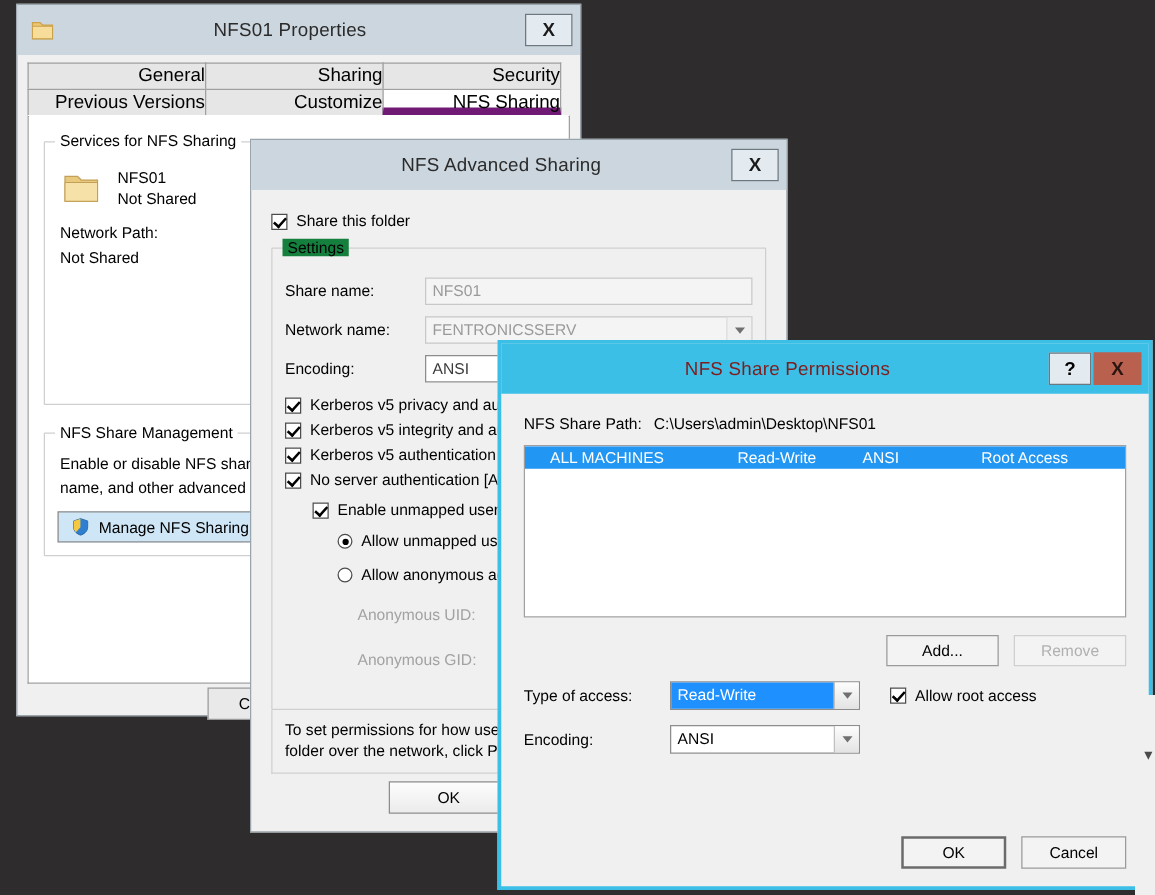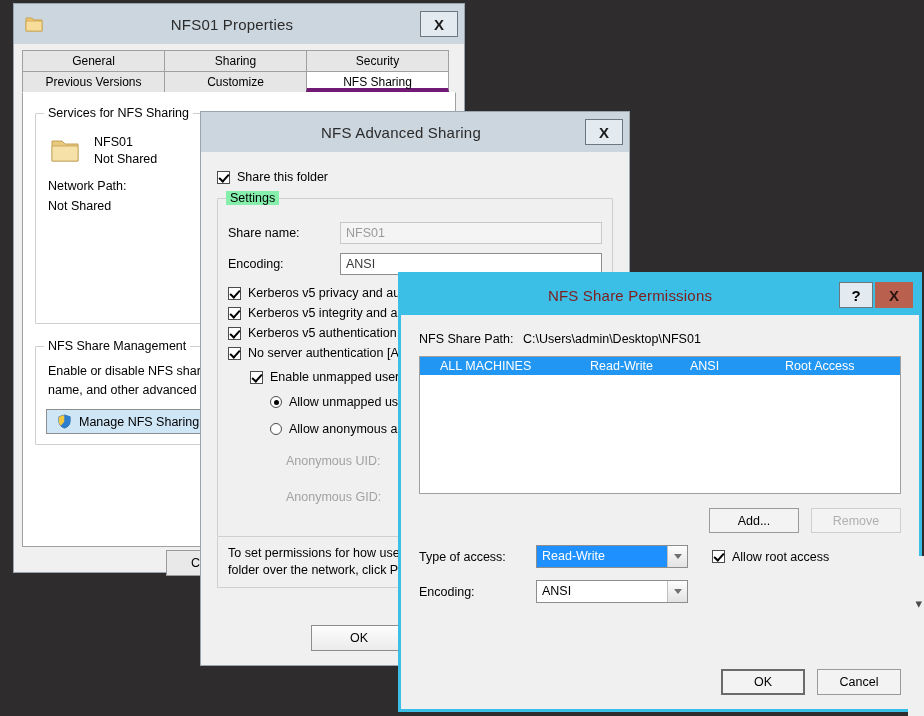--- a/index.html
+++ b/index.html
@@ -102,34 +102,34 @@
     padding: 6px 8px 0 8px;
     position: relative;
   }
   .tabrow {
     display: flex;
     position: relative;
   }
   .tab {
     height: 21px;
     line-height: 20px;
-    text-align: center;
-    font-size: 12px;
+    text-align: right;
+    font-size: 15px;
     border: 1px solid #a0a0a0;
     border-bottom: none;
     background: #e6e6e6;
     box-sizing: border-box;
     cursor: pointer;
     margin-right: -1px;
   }
   .tabrow1 .tab { width: 143px; }
   .tabrow2 .tab { width: 143px; }
   .tab.active {
     background: #ffffff;
-    border-bottom: 4px solid #701a75;
+    border-bottom: 6px solid #701a75;
     position: relative;
     z-index: 3;
   }
   .tabbody {
     margin: 0 8px;
     border: 1px solid #a0a0a0;
     border-top: 1px solid #ffffff;
     background: #fff;
     height: 455px;
     box-sizing: border-box;
@@ -497,27 +497,36 @@
     <div class="btn-x">X</div>
   </div>
 
   <div class="adv-body">
     <div class="cb-row" style="margin-bottom:12px;text-align:right;">
       <span class="cbox checked"></span>
       <span>Share this folder</span>
     </div>
 
     <div class="group" style="background:#f0f0f0;">
-      <div class="legend" style="background:#86efac;">Settings</div>
+      <div class="legend" style="background:#15803d;">Settings</div>
 
       <div class="fieldrow">
         <span class="lbl">Share name:</span>
         <span class="txtbox">NFS01</span>
       </div>
 
+      <div class="fieldrow">
+        <span class="lbl">Network name:</span>
+        <span class="combo">
+          <span>FENTRONICSSERV</span>
+          <span class="arrow">
+              <span class="arrow-glyph"></span>
+            </span>
+        </span>
+      </div>
 
       <div class="fieldrow">
         <span class="lbl">Encoding:</span>
         <span class="combo" style="color:#3a3a3a;background:#fff;border-color:#8d8d8d;">
           <span>ANSI</span>
         </span>
       </div>
 
       <div class="cb-row">
         <span class="cbox checked"></span>

